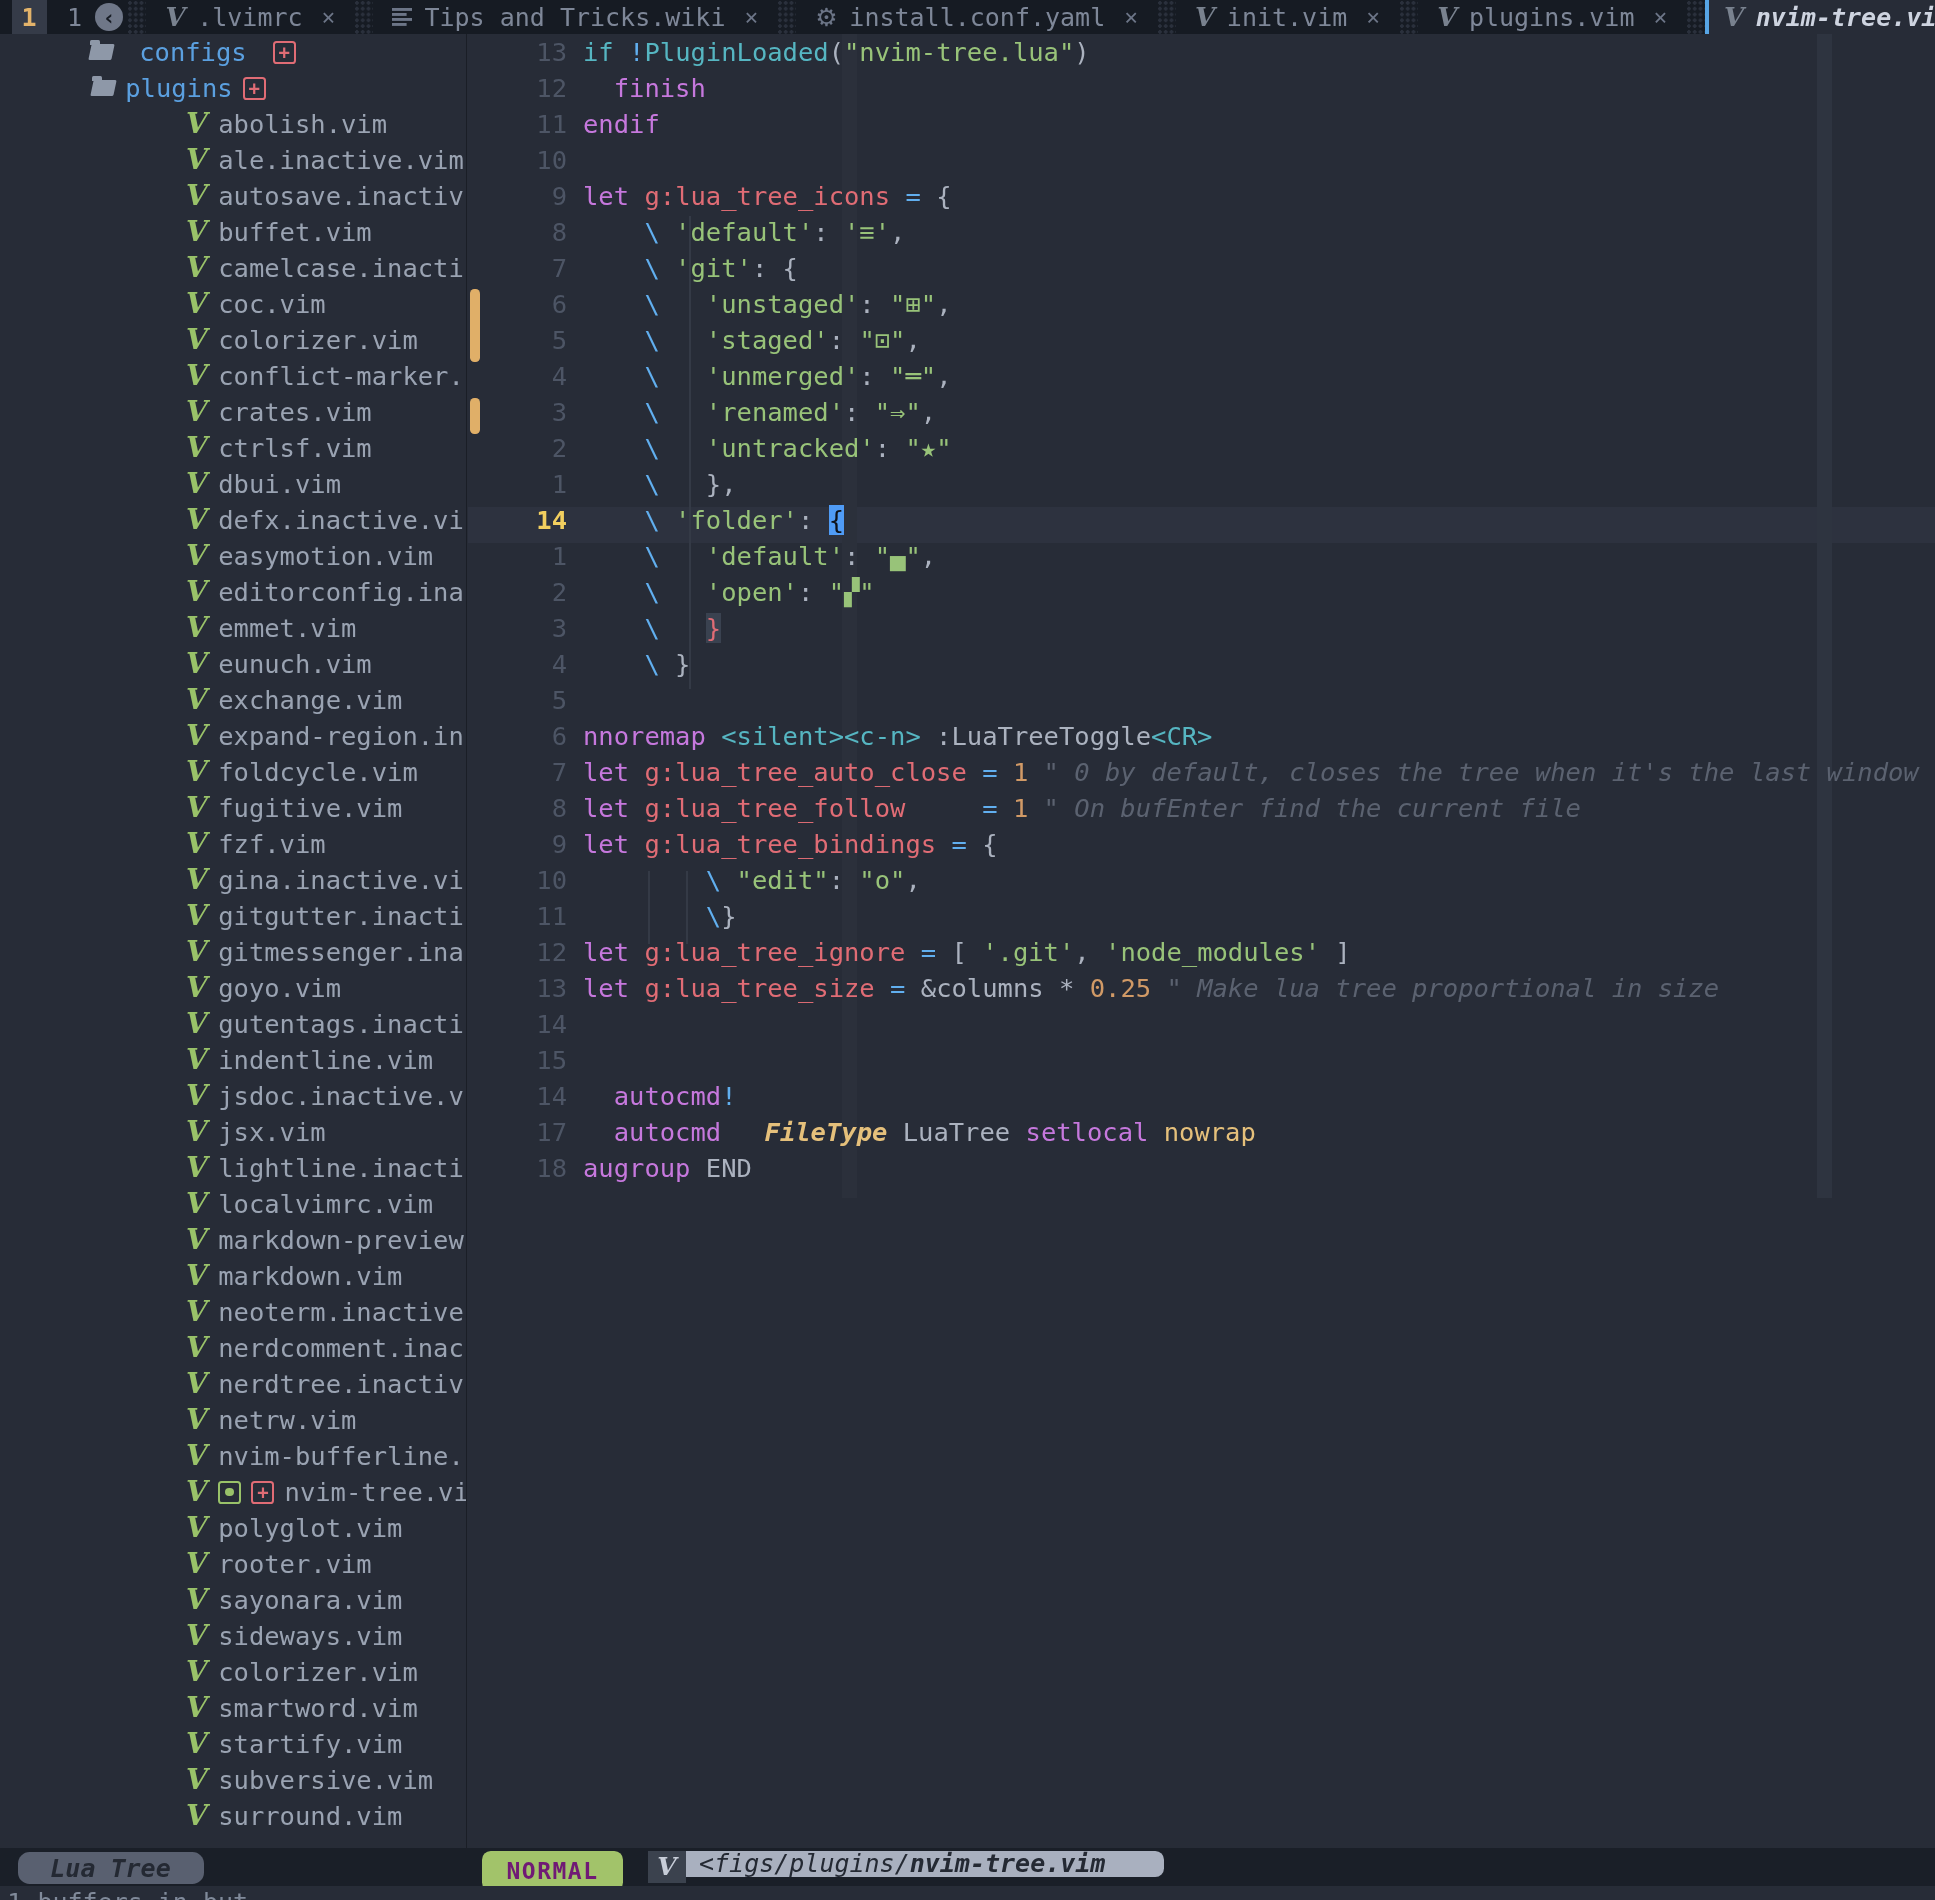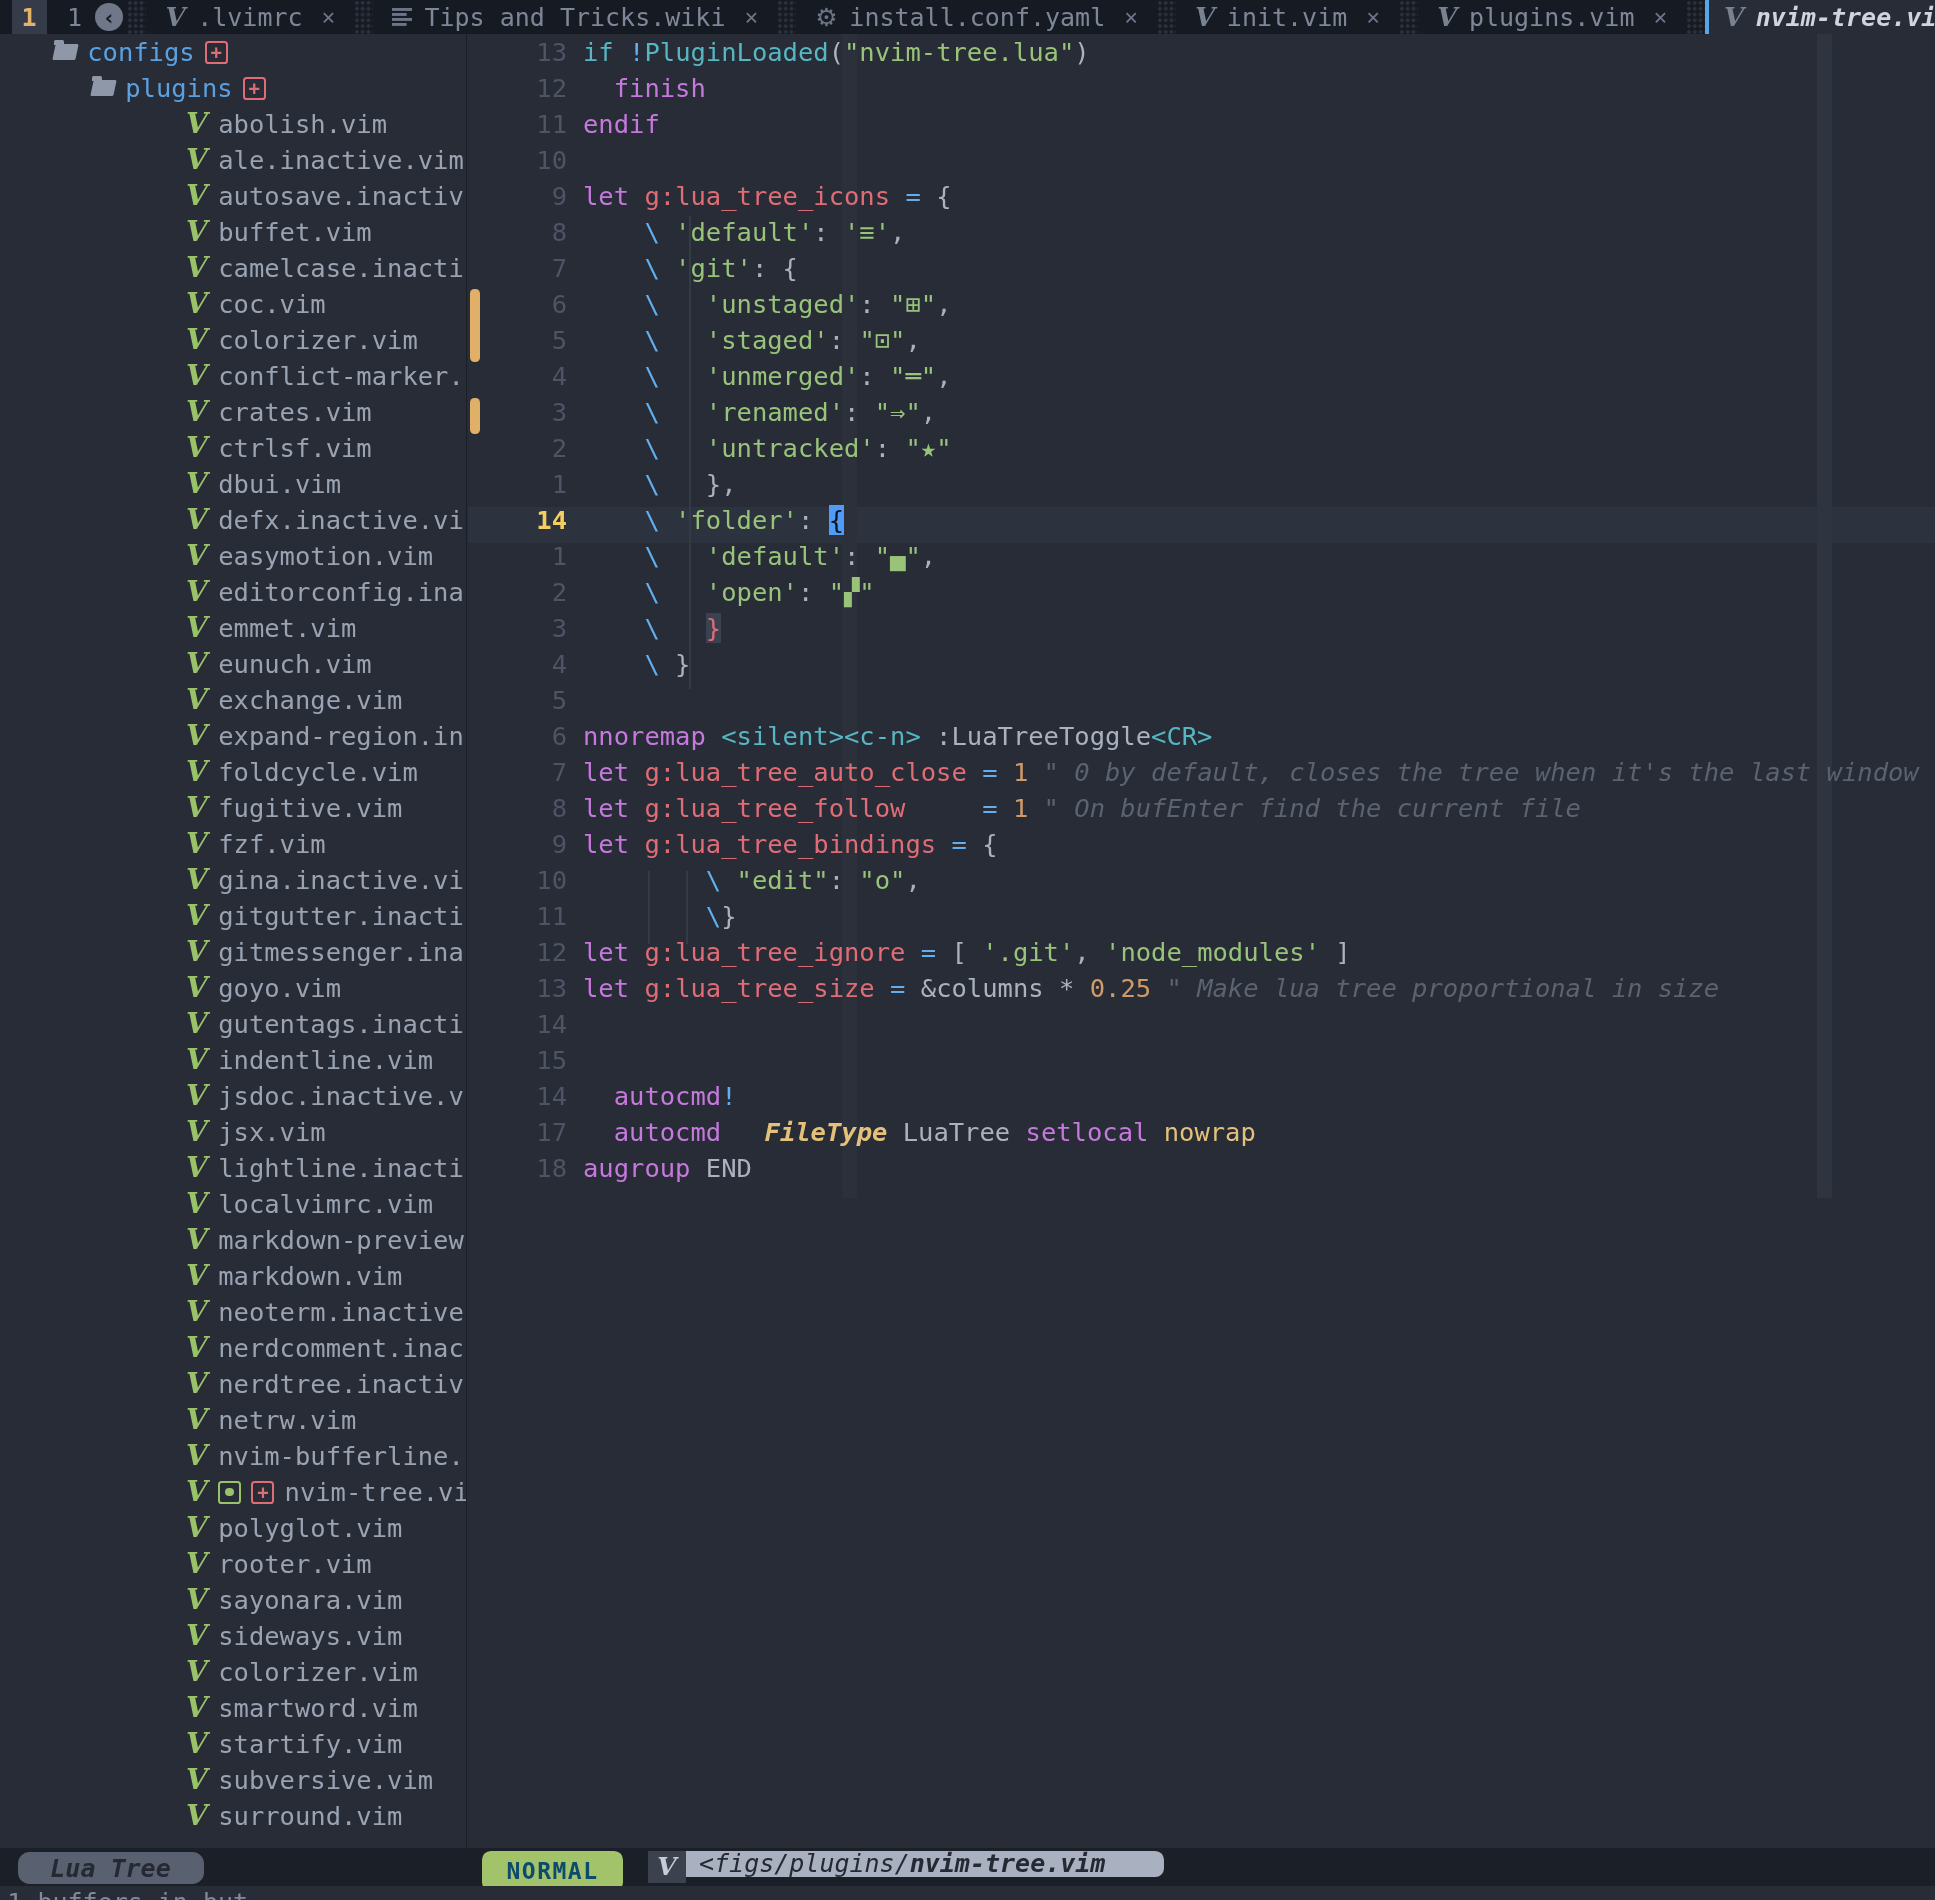--- a/index.html
+++ b/index.html
@@ -48,21 +48,21 @@
     linear-gradient(#6c7587,#6c7587) 0 5.1px/14.6px 2.9px no-repeat,
     linear-gradient(#6c7587,#6c7587) 0 10.2px/20.4px 2.9px no-repeat,
     linear-gradient(#6c7587,#6c7587) 0 15.3px/14.6px 2.9px no-repeat;}
   .gearicon{font-family:"DejaVu Sans",sans-serif;font-size:25px;color:#6c7587;line-height:1;}
   
   .sidebar{
     position:absolute;left:0;top:34px;width:466px;height:1814px;
     background:#272c37;border-right:1.5px solid #1a1e26;overflow:hidden;
   }
   .srow{height:36px;display:flex;align-items:center;font-size:25.5px;white-space:nowrap;}
-  .srow.d0{padding-left:54px;} .srow.d1{padding-left:92px;} .srow.d2{padding-left:186px;}
+  .srow.d0{padding-left:90px;gap:16px;} .srow.d1{padding-left:92px;} .srow.d2{padding-left:186px;}
   .foldericon{position:relative;width:23px;height:16px;margin-right:10.2px;flex:none;}
   .foldericon::before{content:"";position:absolute;left:0;top:-4.4px;width:10.2px;height:5.8px;background:#8e98a8;border-radius:1.5px 1.5px 0 0;}
   .foldericon::after{content:"";position:absolute;left:0;top:0;width:23px;height:16px;background:#8e98a8;border-radius:1.5px;transform:skewX(-12deg);}
   .sv{font-family:"DejaVu Serif",serif;font-weight:bold;font-style:italic;font-size:28px;color:#99c269;width:22px;margin-right:10.2px;flex:none;line-height:1;}
   .sname-folder{color:#5ba0e0;}
   .sname-file{color:#9aa3b2;}
   .badge{width:19px;height:19px;border-radius:3.6px;margin-left:10.2px;flex:none;display:flex;align-items:center;justify-content:center;}
   .badge.plus{border:2.2px solid #e06c75;color:#e06c75;font-size:19px;font-weight:bold;line-height:1;}
   .badge.dot{border:2.2px solid #99c269;}
   .badge.dot i{width:8.7px;height:8.7px;border-radius:50%;background:#99c269;display:block;}
@@ -94,21 +94,21 @@
   .statusbar{
     position:absolute;left:0;top:1848px;width:1936px;height:38px;background:#1a1f28;
   }
   .pill-luatree{
     position:absolute;left:17.5px;top:4.4px;width:186px;height:32px;border-radius:11.6px;
     background:#596070;color:#242933;font-size:25px;font-style:italic;font-weight:bold;
     display:flex;align-items:center;justify-content:center;
   }
   .pill-mode{
     position:absolute;left:482px;top:2.9px;width:141px;height:40px;border-radius:8.7px;
-    background:#a2c36a;color:#0c4a6e;font-size:23px;font-weight:bold;letter-spacing:1.5px;
+    background:#a2c36a;color:#701a75;font-size:23px;font-weight:bold;letter-spacing:1.5px;
     display:flex;align-items:center;justify-content:center;
   }
   .vbox{
     position:absolute;left:648px;top:2.9px;width:38px;height:32px;background:#3b424e;
     display:flex;align-items:center;justify-content:center;
   }
   .vbox .vglyph{color:#c7cdd8;font-size:25px;}
   .pill-path{
     position:absolute;left:686px;top:2.9px;width:478px;height:26px;border-radius:0 8.7px 8.7px 0;
     background:#a9b0bf;color:#242933;font-size:25px;font-style:italic;

